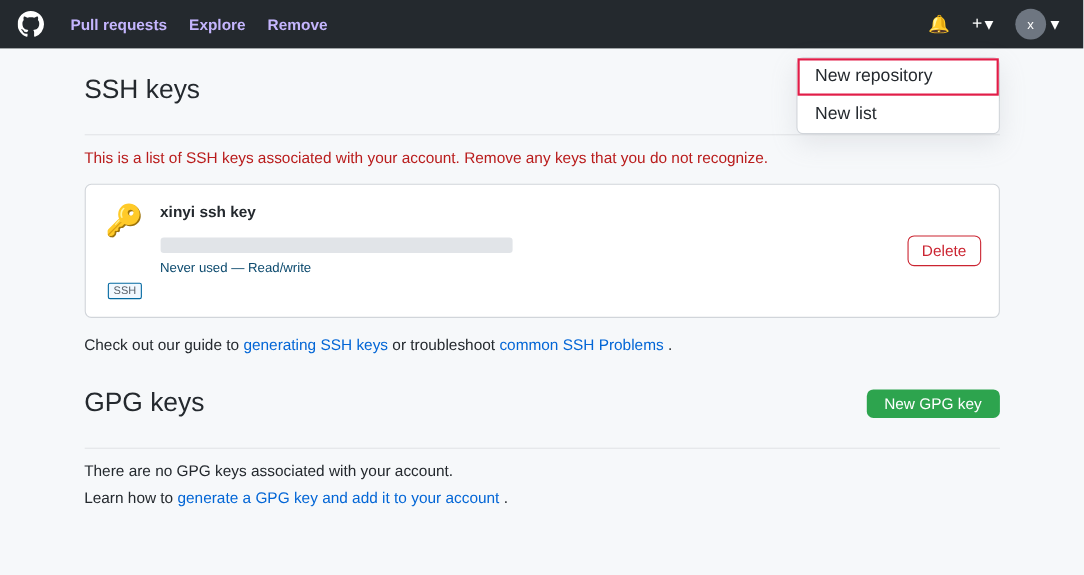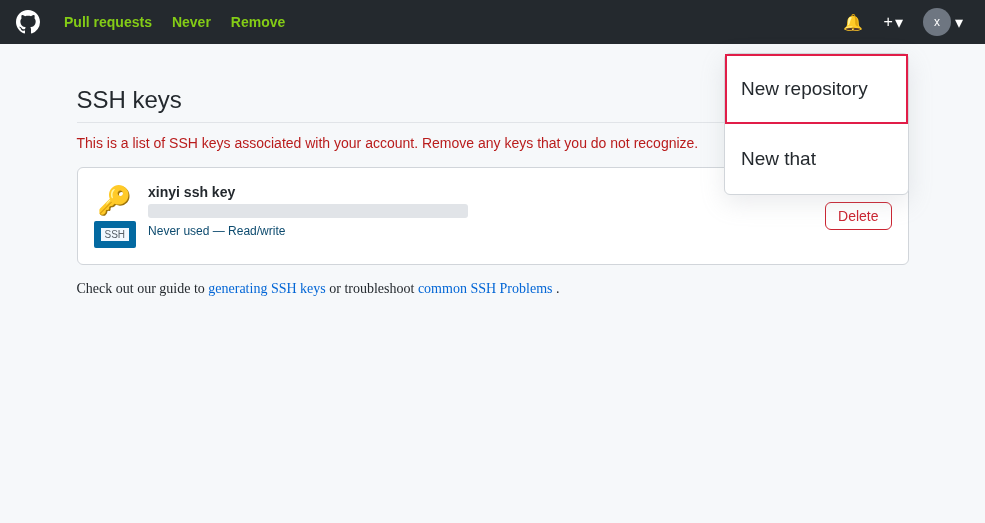--- a/index.html
+++ b/index.html
@@ -25,21 +25,21 @@
       margin-right: 16px;
       font-size: 20px;
       display: flex;
       align-items: center;
     }
     .navbar-links {
       display: flex;
       gap: 4px;
     }
     .navbar-link {
-      color: #84cc16;
+      color: #c4b5fd;
       text-decoration: none;
       font-size: 14px;
       font-weight: 600;
       padding: 8px 8px;
       border-radius: 4px;
     }
 
     .navbar-right {
       margin-left: auto;
       display: flex;
@@ -82,24 +82,24 @@
       right: 0;
       background: #fff;
       border: 1px solid #d1d5da;
       border-radius: 6px;
       box-shadow: 0 8px 24px rgba(149,157,165,0.2);
       min-width: 185px;
       z-index: 999;
     }
     .dropdown-item {
       display: block;
-      padding: 24px 16px;
+      padding: 8px 16px;
       color: #24292e;
       text-decoration: none;
-      font-size: 19px;
+      font-size: 16px;
       cursor: pointer;
       white-space: nowrap;
     }
     .dropdown-item.highlighted {
       outline: 2px solid #e11d48;
       outline-offset: -2px;
       background: #fff;
     }
 
     
@@ -111,23 +111,22 @@
 
     
     .section {
       margin-bottom: 32px;
     }
     .section-header {
       display: flex;
       align-items: center;
       justify-content: space-between;
       margin-bottom: 12px;
-      padding-bottom: 8px;
+      padding-bottom: 26px;
       border-bottom: 1px solid #e1e4e8;
-      margin-top: 18px;
     }
     .section-title {
       font-size: 24px;
       font-weight: 400;
       color: #24292e;
     }
     .btn-green {
       background: #2da44e;
       color: #fff;
       border: none;
@@ -163,31 +162,32 @@
       min-width: 40px;
     }
     .key-icon {
       font-size: 28px;
       color: #586069;
     }
     .key-badge {
       font-size: 10px;
       color: #586069;
       background: #f1f8ff;
-      border: 7px solid #0369a1;
+      border: 1px solid #0369a1;
       border-radius: 2px;
       padding: 1px 4px;
+      margin-top: 36px;
     }
     .key-info {
       flex: 1;
     }
     .key-name {
       font-weight: 600;
       font-size: 14px;
-      margin-bottom: 4px;
+      margin-bottom: 16px;
     }
     .key-fingerprint {
       background: #e1e4e8;
       height: 14px;
       border-radius: 3px;
       width: 320px;
       margin-bottom: 6px;
     }
     .key-meta {
       font-size: 12px;
@@ -202,21 +202,20 @@
       font-size: 14px;
       cursor: pointer;
       align-self: center;
     }
 
     
     .helper-text {
       font-size: 14px;
       color: #24292e;
       margin-top: 8px;
-      font-family: Liberation Serif, serif;
     }
     .helper-text a {
       color: #0366d6;
       text-decoration: none;
     }
 
     
     .no-keys-text {
       font-size: 14px;
       color: #24292e;
@@ -234,38 +233,38 @@
         -.01-.53.63-.01 1.08.58 1.23.82.72 1.21 1.87.87 2.33.66.07-.52.28-.87.51-1.07-1.78-.2
         -3.64-.89-3.64-3.95 0-.87.31-1.59.82-2.15-.08-.2-.36-1.02.08-2.12 0 0 .67-.21 2.2.82.64
         -.18 1.32-.27 2-.27.68 0 1.36.09 2 .27 1.53-1.04 2.2-.82 2.2-.82.44 1.1.16 1.92.08 2.12.51.56.82
         1.27.82 2.15 0 3.07-1.87 3.75-3.65 3.95.29.25.54.73.54 1.48 0 1.07-.01 1.93-.01 2.2 0 .21.15.46.55.38A8.013
         8.013 0 0016 8c0-4.42-3.58-8-8-8z"></path>
     </svg>
   </div>
 
   <div class="navbar-links">
     <a class="navbar-link">Pull requests</a>
-    <a class="navbar-link">Never</a>
+    <a class="navbar-link">Explore</a>
     <a class="navbar-link">Remove</a>
   </div>
 
   <div class="navbar-right">
     <button class="navbar-icon-btn">
       <span>🔔</span>
     </button>
 
     <div class="dropdown-container">
       <button class="navbar-icon-btn">
         <span>+</span>
         <span>▾</span>
       </button>
 
       <div class="dropdown-menu">
         <a class="dropdown-item highlighted">New repository</a>
-        <a class="dropdown-item">New that</a>
+        <a class="dropdown-item">New list</a>
       </div>
     </div>
 
     <div class="navbar-icon-btn" style="gap:4px;">
       <div class="navbar-avatar">x</div>
       <span>▾</span>
     </div>
   </div>
 </nav>
 
@@ -294,14 +293,28 @@
 
     <p class="helper-text">
       <span>Check out our guide to </span>
       <a style="color: rgb(3, 102, 214); text-decoration: none; cursor: pointer;">generating SSH keys</a>
       <span> or troubleshoot </span>
       <a style="color: rgb(3, 102, 214); text-decoration: none; cursor: pointer;">common SSH Problems</a>
       <span>.</span>
     </p>
   </div>
 
+  <div class="section">
+    <div class="section-header">
+      <h2 class="section-title">GPG keys</h2>
+      <button class="btn-green">New GPG key</button>
+    </div>
+
+    <p class="no-keys-text">There are no GPG keys associated with your account.</p>
+
+    <p class="helper-text">
+      <span>Learn how to </span>
+      <a style="color: rgb(3, 102, 214); text-decoration: none; cursor: pointer;">generate a GPG key and add it to your account</a>
+      <span>.</span>
+    </p>
+  </div>
 
 </div>
 
 </body></html>

